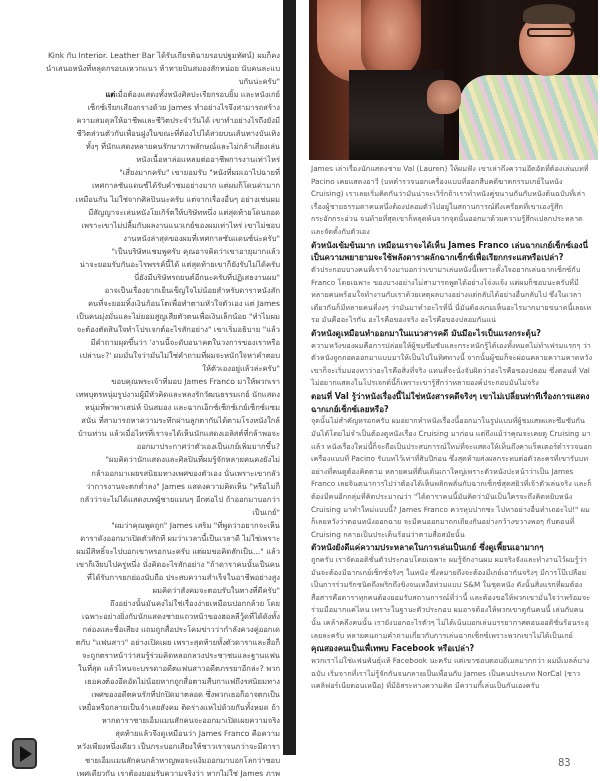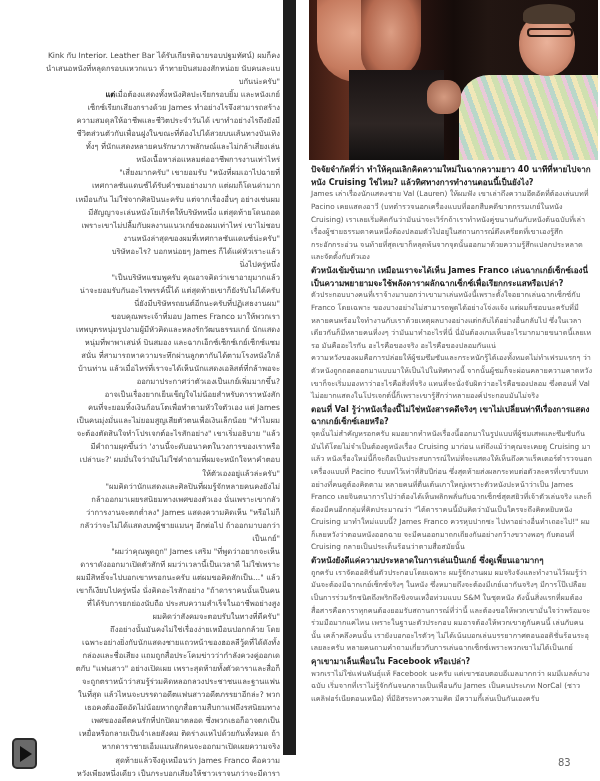--- a/index.html
+++ b/index.html
@@ -87,54 +87,53 @@
     border-left: 12px solid #111; margin-left: 3px;
   }
 </style>
 </head>
 <body>
 
 <div class="col-left">
   <p><span>Kink กับ Interior. Leather Bar ได้รับเกียรติฉายรอบปฐมทัศน์) ผมก็คงนำเสนอหนังที่หลุดกรอบแหวกแนว ท้าทายบินสมองสักหน่อย นับคนละแบบกันน่ะครับ"</span></p>
   <p class="indent"><b>แต่</b><span>เมื่อต้องแสดงทั้งหนังศิลปะเรียกรอบยิ้ม และหนังเกย์เซ็กซ์เรียกเสียงกรางด้วย James ทำอย่างไรจึงสามารถสร้างความสมดุลให้อาชีพและชีวิตประจำวันได้ เขาทำอย่างไรถึงยังมีชีวิตส่วนตัวกับเพื่อนฝูงในขณะที่ต้องไปได้สวยบนเส้นทางบันเทิง ทั้งๆ ที่นักแสดงหลายคนรักษาภาพลักษณ์และไม่กล้าเสี่ยงเล่นหนังเนื้อหาล่อแหลมต่ออาชีพการงานเท่าไหร่</span></p>
   <p class="indent">"เสี่ยงมากครับ" เขายอมรับ "หนังที่ผมเอาไปฉายที่เทศกาลซันแดนซ์ได้รับคำชมอย่างมาก แต่ผมก็โดนด่ามากเหมือนกัน ไม่ใช่จากศิลปินนะครับ แต่จากเรื่องอื่นๆ อย่างเช่นผมมีสัญญาจะเล่นหนังโยเกิร์ตให้บริษัทหนึ่ง แต่สุดท้ายโดนถอดเพราะเขาไม่ปลื้มกับผลงานแนวเกย์ของผมเท่าไหร่ เขาไม่ชอบงานหนังล่าสุดของผมที่เทศกาลซันแดนซ์น่ะครับ"</p>
-  <p class="indent">บริษัทอะไร? บอกหน่อยๆ James ก็ได้แค่หัวเราะแล้วนิ่งไปครู่หนึ่ง</p>
   <p class="indent">"เป็นบริษัทแชมพูครับ คุณอาจคิดว่าเขาอายุมากแล้ว น่าจะยอมรับกันอะไรพรรค์นี้ได้ แต่สุดท้ายเขาก็ยังรับไม่ได้ครับ นี่ยังมีบริษัทรถยนต์อีกนะครับที่ปฏิเสธงานผม"</p>
+  <p class="indent">อาจเป็นเรื่องยากเย็นเข็ญใจไม่น้อยสำหรับดาราหนังสักคนที่จะยอมทิ้งเงินก้อนโตเพื่อทำตามหัวใจตัวเอง แต่ James เป็นคนมุ่งมั่นและไม่ยอมสูญเสียตัวตนเพื่อเงินเล็กน้อย "ทำไมผมจะต้องตัดสินใจทำโปรเจกต์อะไรสักอย่าง" เขาเริ่มอธิบาย "แล้วมีคำถามผุดขึ้นว่า 'งานนี้จะดับอนาคตในวงการของเราหรือเปล่านะ?' ผมมั่นใจว่ามันไม่ใช่คำถามที่ผมจะหนักใจหาคำตอบให้ตัวเองอยู่แล้วล่ะครับ"</p>
   <p class="indent">ขอบคุณพระเจ้าที่มอบ James Franco มาให้พวกเรา เทพบุตรหนุ่มรูปงามผู้มีหัวคิดและหลงรักวัฒนธรรมเกย์ นักแสดงหนุ่มที่พาพาเสน่ห์ บินสมอง และฉากเอ็กซ์เซ็กซ์เกย์เซ็กซ์แซมสนั่น ที่สามารถหาความระทึกผ่านลูกตากันได้ตามโรงหนังใกล้บ้านท่าน แล้วเมื่อไหร่ที่เราจะได้เห็นนักแสดงเอลิสต์ที่กล้าพอจะออกมาประกาศว่าตัวเองเป็นเกย์เพิ่มมากขึ้น?</p>
-  <p class="indent">อาจเป็นเรื่องยากเย็นเข็ญใจไม่น้อยสำหรับดาราหนังสักคนที่จะยอมทิ้งเงินก้อนโตเพื่อทำตามหัวใจตัวเอง แต่ James เป็นคนมุ่งมั่นและไม่ยอมสูญเสียตัวตนเพื่อเงินเล็กน้อย "ทำไมผมจะต้องตัดสินใจทำโปรเจกต์อะไรสักอย่าง" เขาเริ่มอธิบาย "แล้วมีคำถามผุดขึ้นว่า 'งานนี้จะดับอนาคตในวงการของเราหรือเปล่านะ?' ผมมั่นใจว่ามันไม่ใช่คำถามที่ผมจะหนักใจหาคำตอบให้ตัวเองอยู่แล้วล่ะครับ"</p>
   <p class="indent">"ผมคิดว่านักแสดงและศิลปินที่ผมรู้จักหลายคนคงยังไม่กล้าออกมาเผยรสนิยมทางเพศของตัวเอง นั่นเพราะเขากลัวว่าการงานจะตกต่ำลง" James แสดงความคิดเห็น "หรือไม่ก็กลัวว่าจะไม่ได้แสดงบทผู้ชายแมนๆ อีกต่อไป ถ้าออกมาบอกว่าเป็นเกย์"</p>
   <p class="indent">"ผมว่าคุณพูดถูก" James เสริม "ที่พูดว่าอยากจะเห็นดาราดังออกมาเปิดตัวสักที ผมว่าเวลานี้เป็นเวลาดี ไม่ใช่เพราะผมมีสิทธิ์จะไปบอกเขาหรอกนะครับ แต่ผมขอคิดสักเป็น..." แล้วเขาก็เงียบไปครู่หนึ่ง นั่งคิดอะไรสักอย่าง "ถ้าดาราคนนั้นเป็นคนที่ได้รับการยกย่องนับถือ ประสบความสำเร็จในอาชีพอย่างสูง ผมคิดว่าสังคมจะตอบรับในทางที่ดีครับ"</p>
   <p class="indent">ถึงอย่างนั้นมันคงไม่ใช่เรื่องง่ายเหมือนปอกกล้วย โดยเฉพาะอย่างยิ่งกับนักแสดงชายแถวหน้าของฮอลลีวู้ดที่ได้ดังทั้งกล่องและชื่อเสียง แถมถูกสื่อประโคมข่าวว่ากำลังควงคู่ออกเดตกับ "แฟนสาว" อย่างเปิดเผย เพราะสุดท้ายทั้งตัวดาราและสื่อก็จะถูกตราหน้าว่าสมรู้ร่วมคิดหลอกลวงประชาชนและฐานแฟนในที่สุด แล้วไหนจะบรรดาอดีตแฟนสาวอดีตภรรยาอีกล่ะ? พวกเธอคงต้องอึดอัดไม่น้อยหากถูกสื่อตามสืบกาแฟถึงรสนิยมทางเพศของอดีตคนรักที่ปกปิดมาตลอด ซึ่งพวกเธอก็อาจตกเป็นเหยื่อหรือกลายเป็นจำเลยสังคม ติดร่างแหไปด้วยกันทั้งหมด ถ้าหากดาราชายเอ็มแมนสักคนจะออกมาเปิดเผยความจริง</p>
   <p class="indent"><span>สุดท้ายแล้วจึงดูเหมือนว่า James Franco คือความหวังเพียงหนึ่งเดียว เป็นกระบอกเสียงให้ชาวเราจนกว่าจะมีดาราชายเอ็มแมนสักคนกล้าหาญพอจะแง้มออกมาบอกโลกว่าชอบเพศเดียวกัน เราต้องยอมรับความจริงว่า หากไม่ใช่ James ภาพลักษณ์เกย์ในแวดวงบันเทิงคงจะแย่ร้ายลงไปกว่านี้มาก ไม่ใช่เพียงเพราะ James เป็นนักแสดงชายชั้นนำ เป็นศิลปิน และนักวิชาการ เพราะที่สำคัญคือเขาเป็นนักคิด เขากระหายความเสี่ยงและความท้าทาย และมีเพียงสวรรค์เท่านั้นที่รู้ดีว่ามีผู้กล้าในฮอลลีวู้ดไม่กี่คนหรอกที่จะสั่นสะเทือนวงการได้เท่าเขาคนนี้</span> <span>▫</span></p>
 </div>
 
 <div class="divider"></div>
 
 <div class="photo" title="Man in striped shirt with glasses looking up beside figure in leather">
   <div class="skin"></div>
   <div class="skin2"></div>
   <div class="leather"></div>
   <div class="shirt"></div>
   <div class="hand"></div>
   <div class="face"></div>
   <div class="hair"></div>
   <div class="glasses"></div>
 </div>
 
 <div class="col-right">
-  <p class="q">ปัจจัยจำกัดที่ว่า ทำให้คุณเลิกคิดความใหม่ในฉากความยาว 40 นาทีที่หายไปจากหนัง Cruising ใช่ไหม? แล้วทิศทางการทำงานตอนนี้เป็นยังไง?</p>
   <p>James เล่าเรื่องนักแสดงชาย Val (Lauren) ให้ผมฟัง เขาเล่าถึงความอึดอัดที่ต้องเล่นบทที่ Pacino เคยแสดงอาวี (บทตำรวจนอกเครื่องแบบที่ออกสืบคดีฆาตกรรมเกย์ในหนัง Cruising) เราเลยเริ่มคิดกันว่ามันน่าจะเวิร์กถ้าเราทำหนังคู่ขนานกันกับหนังต้นฉบับที่เล่าเรื่องผู้ชายธรรมดาคนหนึ่งต้องปลอมตัวไปอยู่ในสถานการณ์ตึงเครียดที่เขาเองรู้สึกกระอักกระอ่วน จนท้ายที่สุดเขาก็หลุดพ้นจากจุดนั้นออกมาด้วยความรู้สึกแปลกประหลาดและจัดตั้งกับตัวเอง</p>
   <p class="q">ตัวหนังเข้มข้นมาก เหมือนเราจะได้เห็น James Franco เล่นฉากเกย์เซ็กซ์เองนี่เป็นความพยายามจะใช้พลังดาราผลักฉากเซ็กซ์เพื่อเรียกกระแสหรือเปล่า?</p>
   <p>ตัวประกอบบางคนที่เราจ้างมาบอกว่าเขามาเล่นหนังนี้เพราะตั้งใจอยากเล่นฉากเซ็กซ์กับ Franco โดยเฉพาะ ของบางอย่างไม่สามารถพูดได้อย่างโจ่งแจ้ง แต่ผมก็ชอบนะครับที่มีหลายคนพร้อมใจทำงานกับเราด้วยเหตุผลบางอย่างแต่กลับได้อย่างอื่นกลับไป ซึ่งในเวลาเดียวกันก็มีหลายคนที่งงๆ ว่ามันมาทำอะไรที่นี่ นี่มันต้องเกมเห็นอะไรมากมายขนาดนี้เลยเหรอ มันคืออะไรกัน อะไรคือของจริง อะไรคือของปลอมกันแน่</p>
+  <p class="q">ตัวหนังดูเหมือนทำออกมาในแนวสารคดี มันมีอะไรเป็นแรงกระตุ้น?</p>
   <p>ความหวังของผมคือการปล่อยให้ผู้ชมซึมซับและกระหนักรู้ได้เองทั้งหมดไม่ทำเฟรมแรกๆ ว่าตัวหนังถูกถอดออกมาแบบมาให้เป็นไปในทิศทางนี้ จากนั้นผู้ชมก็จะผ่อนคลายความคาดหวังเขาก็จะเริ่มมองหาว่าอะไรคือสิ่งที่จริง แทนที่จะนั่งจับผิดว่าอะไรคือของปลอม ซึ่งตอนที่ Val ไม่อยากแสดงในโปรเจกต์นี้ก็เพราะเขารู้สึกว่าหลายองค์ประกอบมันไม่จริง</p>
   <p class="q">ตอนที่ Val รู้ว่าหนังเรื่องนี้ไม่ใช่หนังสารคดีจริงๆ เขาไม่เปลี่ยนท่าทีเรื่องการแสดงฉากเกย์เซ็กซ์เลยหรือ?</p>
   <p>จุดนั้นไม่สำคัญหรอกครับ ผมอยากทำหนังเรื่องนี้ออกมาในรูปแบบที่ผู้ชมเสพและซึมซับกันมันได้โดยไม่จำเป็นต้องดูหนังเรื่อง Cruising มาก่อน แต่ถึงแม้ว่าคุณจะเคยดู Cruising มาแล้ว หนังเรื่องใหม่นี้ก็จะถือเป็นประสบการณ์ใหม่ที่จะแสดงให้เห็นถึงคาแร็คเตอร์ตำรวจนอกเครื่องแบบที่ Pacino รับบทไว้เท่าที่สิบปีก่อน ซึ่งสุดท้ายส่งผลกระทบต่อตัวละครที่เขารับบทอย่างที่คนดูต้องคิดตาม หลายคนที่ตื่นเต้นเกาใหญ่เพราะตัวหนังปะหน้าว่าเป็น James Franco เลยจินตนาการไปว่าต้องได้เห็นพลิกพลั่นกับฉากเซ็กซ์สุดสยิวที่เจ้าตัวเล่นจริง และก็ต้องมีคนอีกกลุ่มที่คิดประมาณว่า "ได้ดาราคนนี้มันคิดว่ามันเป็นใครจะถึงคิดหยิบหนัง Cruising มาทำใหม่แบบนี้? James Franco ควรหุบปากซะ ไปหาอย่างอื่นทำเถอะไป!" ผมก็เลยหวังว่าตอนหนังออกฉาย จะมีคนออกมาถกเถียงกันอย่างกว้างขวางพอๆ กับตอนที่ Cruising กลายเป็นประเด็นร้อนว่าตามสื่อสมัยนั้น</p>
   <p class="q">ตัวหนังยังดีแค่ความประหลาดในการเล่นเป็นเกย์ ซึ่งดูเพี้ยนเอามากๆ</p>
   <p>ถูกครับ เราจัดออดิชั่นตัวประกอบโดยเฉพาะ ผมรู้จักงานผม ผมจริงจังและทำงานไว้ผมรู้ว่ามันจะต้องมีฉากเกย์เซ็กซ์จริงๆ ในหนัง ซึ่งหมายถึงจะต้องมีเกย์เอากันจริงๆ มีการโป๊เปลือย เป็นการร่วมรักชนิดถึงพริกถึงขิงจนเหงื่อท่วมแบบ S&amp;M ในชุดหนัง ดังนั้นสิ่งแรกที่ผมต้องสื่อสารคือดาราทุกคนต้องยอมรับสถานการณ์ที่ว่านี้ และต้องขอให้พวกเขามั่นใจว่าพร้อมจะร่วมมือมากแค่ไหน เพราะในฐานะตัวประกอบ ผมอาจต้องให้พวกเขาดูกันคนนี้ เล่นกับคนนั้น เคล้าคลึงคนนั้น เรายังบอกอะไรตัวๆ ไม่ได้เน้นบอกเล่นบรรยากาศตอนออดิชั่นร้อนระอุเลยละครับ หลายคนถามคำถามเกี่ยวกับการเล่นฉากเซ็กซ์เพราะพวกเขาไม่ได้เป็นเกย์</p>
-  <p class="q">คุาเขามาเล็นเพื่อนใน Facebook หรือเปล่า?</p>
+  <p class="q">คุณสองคนเป็นเพื่เทพบ Facebook หรือเปล่า?</p>
   <p>พวกเราไม่ใช่แฟนพันธุ์แท้ Facebook นะครับ แต่เขาชอบตอบอีเมลมากกว่า ผมมีเมลล์บางฉบับ เริ่มจากที่เราไม่รู้จักกันจนกลายเป็นเพื่อนกับ James เป็นคนประเภท NorCal (ชาวแคลิฟอร์เนียตอนเหนือ) ที่มีอิสระทางความคิด มีความกี้เล่นเป็นกันเองครับ</p>
 </div>
 
 <div class="page-number">83</div>
 
 <div class="play-button" title="Play">
   <span class="tri"></span>
 </div>
 
 </body></html>

